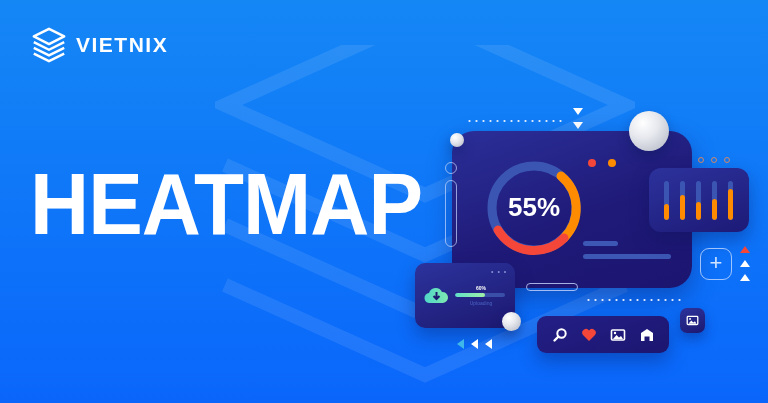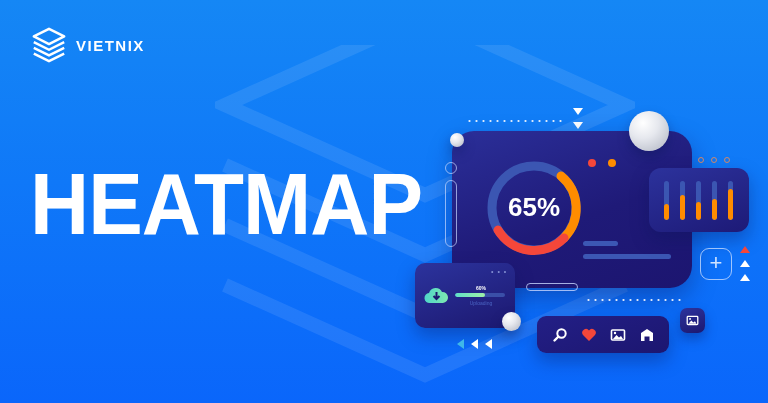--- a/index.html
+++ b/index.html
@@ -10,21 +10,21 @@
     background: linear-gradient(180deg, #1587f5 0%, #0f78f8 45%, #0a66fb 100%);
   }
   .canvas { position: absolute; inset: 0; overflow: hidden; }
 
   
   .wm { position: absolute; left: 215px; top: 45px; width: 420px; height: 360px; opacity: 0.09; }
 
   
   .logo { position: absolute; left: 30px; top: 26px; display: flex; align-items: center; gap: 8px; }
   .logo svg { width: 38px; height: 38px; }
-  .logo-text { color: #fff; font-weight: 700; font-size: 15px; letter-spacing: 1.5px; }
+  .logo-text { color: #fff; font-weight: 700; font-size: 21px; letter-spacing: 1.5px; }
 
   
   .headline {
     position: absolute; left: 30px; top: 160px;
     color: #fff; font-weight: 700; font-size: 88px; letter-spacing: -1px;
     line-height: 1; font-family: "Liberation Sans", sans-serif;
     transform: scaleX(0.93); transform-origin: left;
   }
 
   
@@ -134,21 +134,21 @@
   <div class="side-ring"></div>
   <div class="side-pill"></div>
 
   <svg class="gauge" viewBox="0 0 100 100">
     <circle cx="50" cy="50" r="42" fill="none" stroke="#3b56b2" stroke-width="9"></circle>
 
     <path d="M 77 18 A 42 42 0 0 1 80 80" fill="none" stroke="#ff8c00" stroke-width="9" stroke-linecap="round"></path>
 
     <path d="M 80 80 A 42 42 0 0 1 14 72" fill="none" stroke="#f4473a" stroke-width="9" stroke-linecap="round"></path>
   </svg>
-  <div class="gauge-label">65%</div>
+  <div class="gauge-label">55%</div>
 
   <div class="dot" style="left:588px; top:159px; background:#f4473a;"></div>
   <div class="dot" style="left:608px; top:159px; background:#ff8c00;"></div>
 
   <div class="bar-line" style="left:583px; top:241px; width:35px;"></div>
   <div class="bar-line" style="left:583px; top:254px; width:88px;"></div>
 
   <div class="under-pill"></div>
 
   <div class="ball" style="left:629px; top:111px; width:40px; height:40px;"></div>

